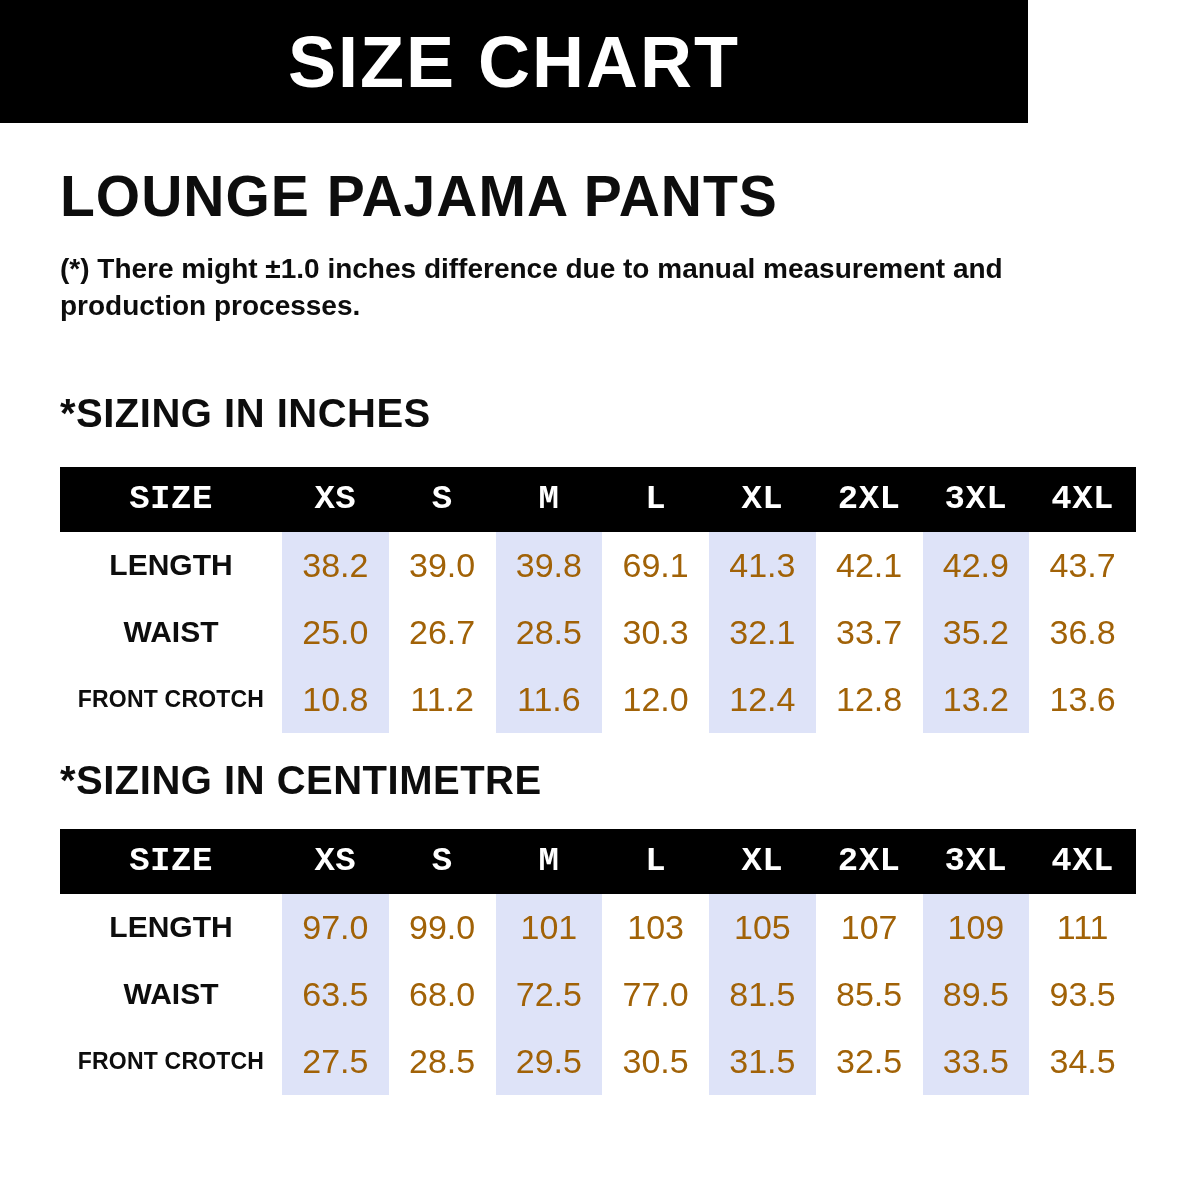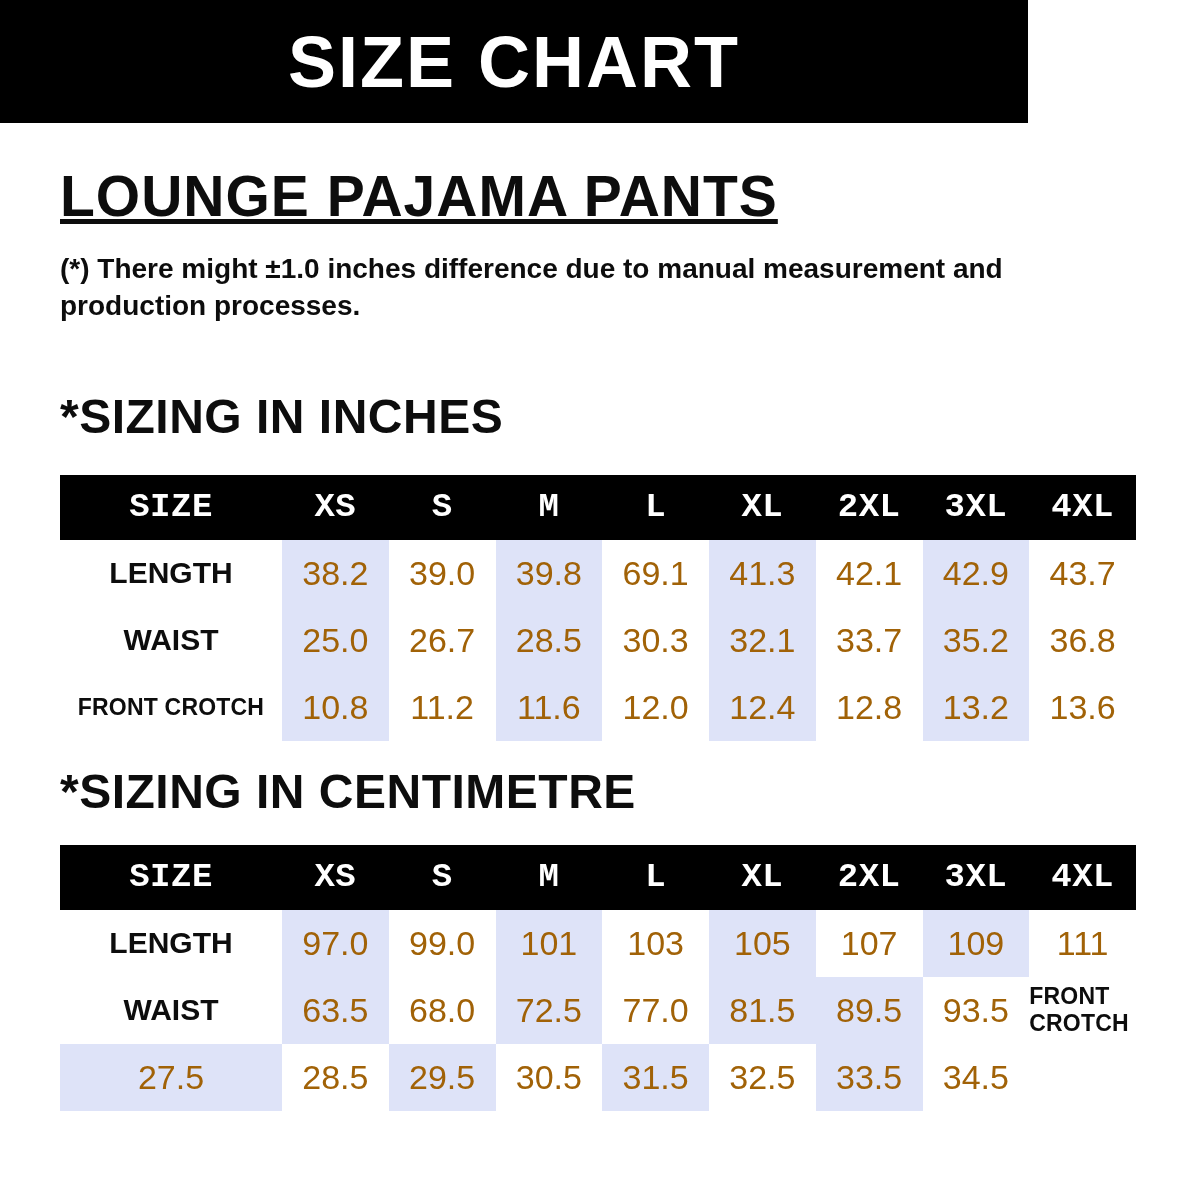--- a/index.html
+++ b/index.html
@@ -25,31 +25,30 @@
     color:#ffffff;
     font-size:72px;font-weight:800;letter-spacing:2px;
   }
   .content{
     padding:45px 64px 0 60px;
   }
   .product-title{
     font-size:57px;font-weight:800;letter-spacing:1px;
     line-height:1;
     color:#0d0d0d;
-    text-decoration:underline;
   }
   .note{
     margin-top:26px;
     font-size:28px;font-weight:700;
     line-height:1.32;
     max-width:1080px;
     color:#0d0d0d;
   }
   .section-heading{
-    font-size:48px;font-weight:800;letter-spacing:0.5px;
+    font-size:40px;font-weight:800;letter-spacing:0.5px;
     line-height:1;
     color:#0d0d0d;
   }
   .section-heading.first{margin-top:68px;}
   .section-heading.second{margin-top:27px;}
   .size-table{
     margin-top:34px;
     width:1076px;
     display:grid;
     grid-template-columns:222px repeat(8,1fr);
@@ -158,20 +157,21 @@
     <div class="cell">107</div>
     <div class="cell hl">109</div>
     <div class="cell">111</div>
 
     <div class="cell row-label">WAIST</div>
     <div class="cell hl">63.5</div>
     <div class="cell">68.0</div>
     <div class="cell hl">72.5</div>
     <div class="cell">77.0</div>
     <div class="cell hl">81.5</div>
+    <div class="cell">85.5</div>
     <div class="cell hl">89.5</div>
     <div class="cell">93.5</div>
 
     <div class="cell row-label small">FRONT CROTCH</div>
     <div class="cell hl">27.5</div>
     <div class="cell">28.5</div>
     <div class="cell hl">29.5</div>
     <div class="cell">30.5</div>
     <div class="cell hl">31.5</div>
     <div class="cell">32.5</div>

